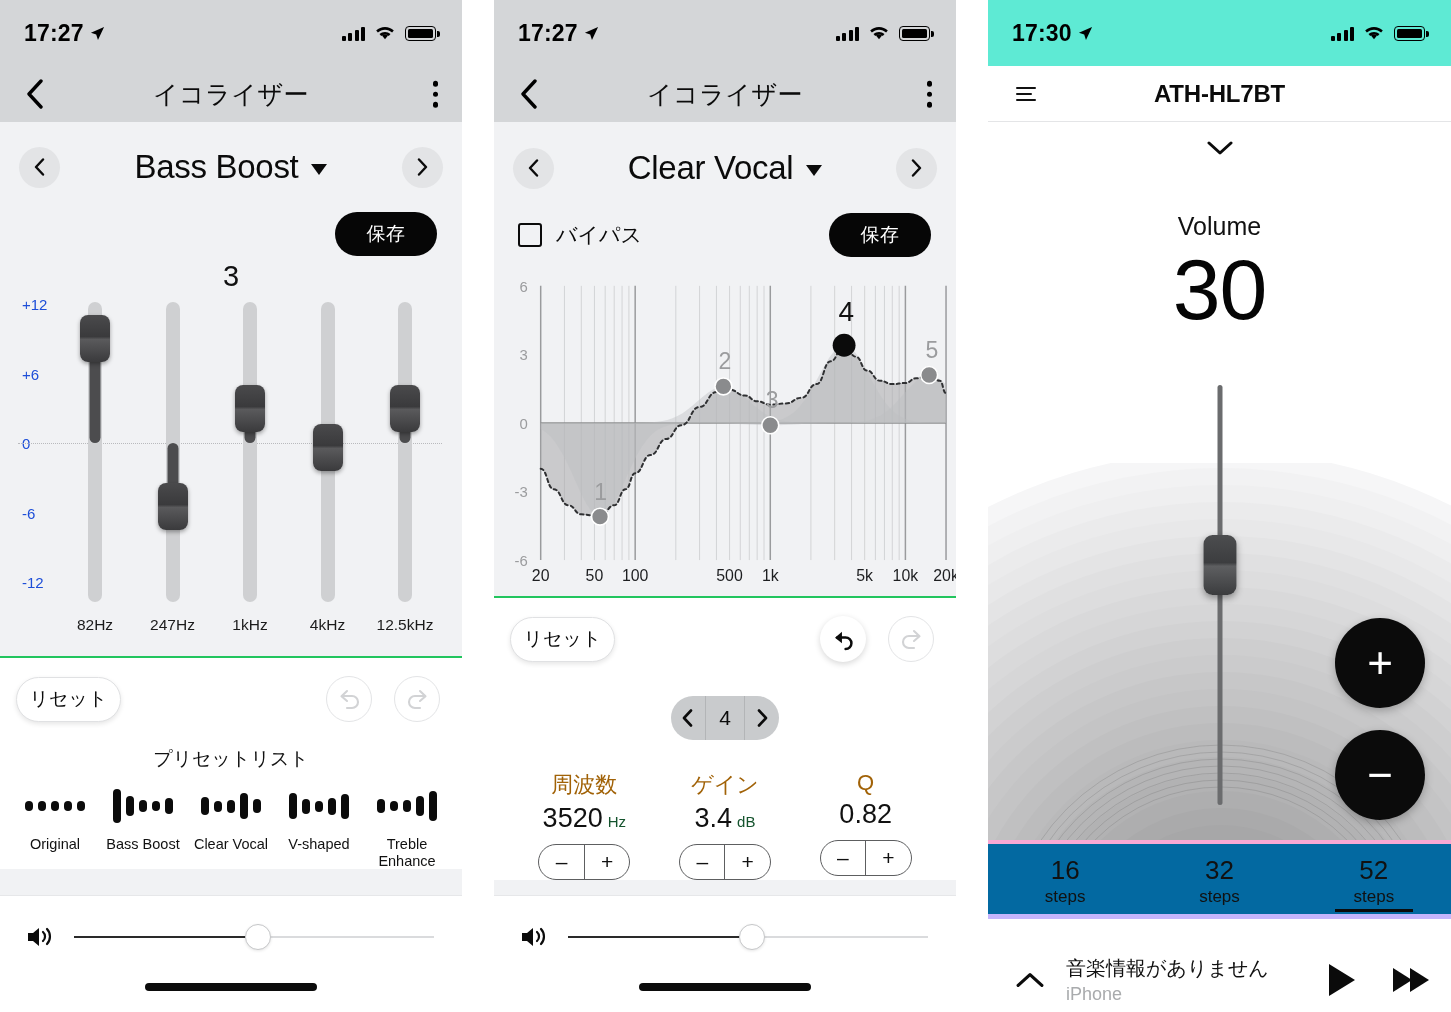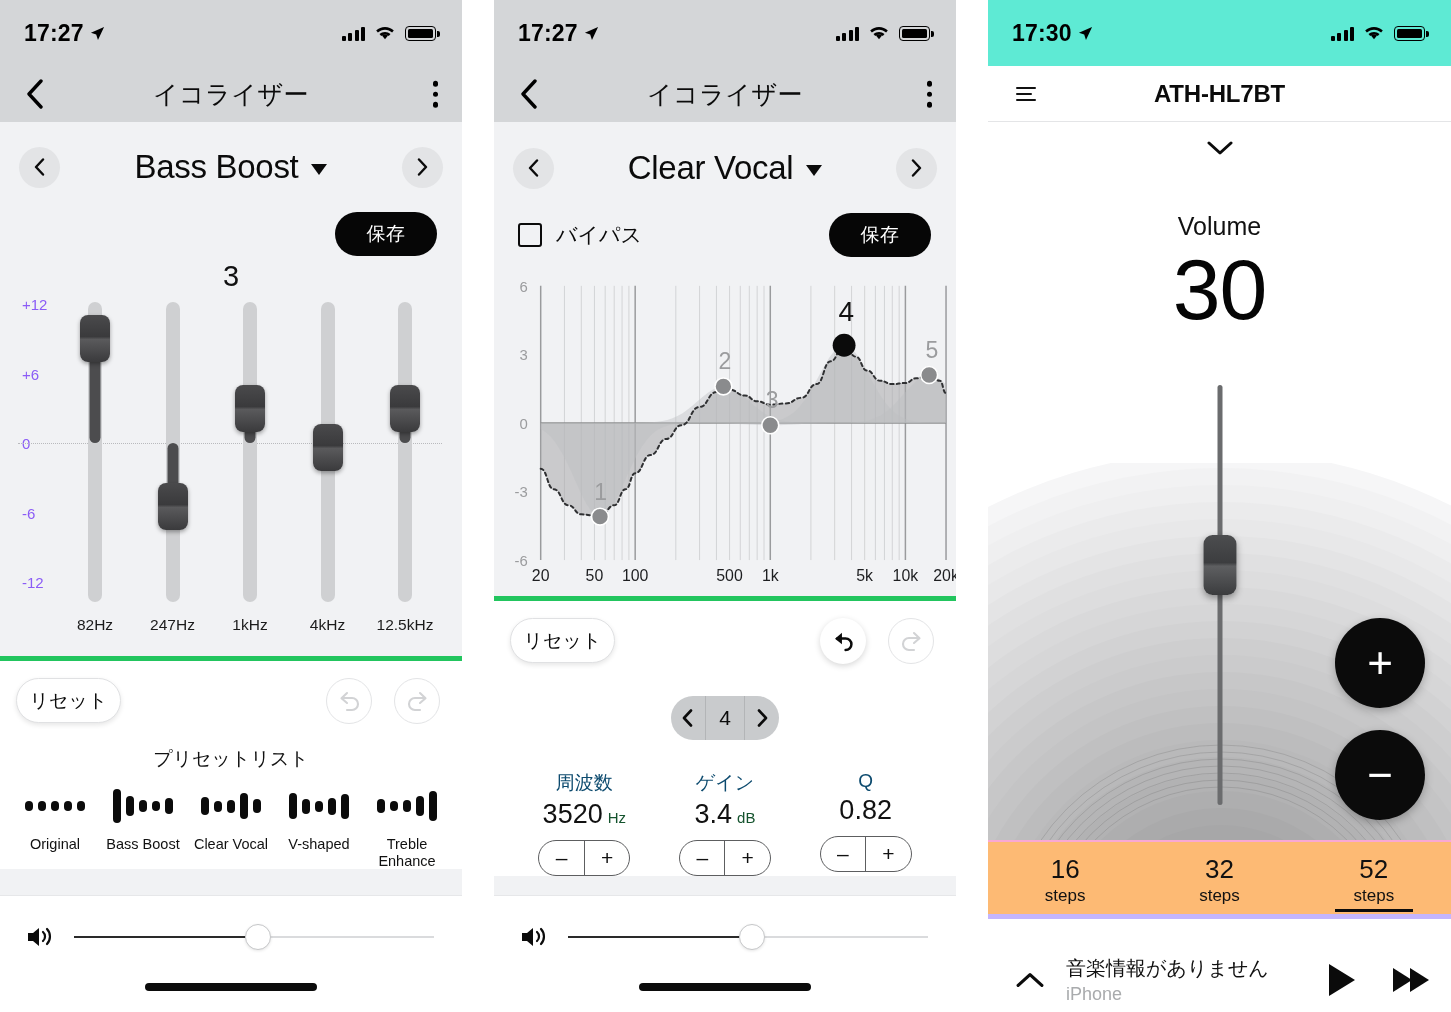--- a/index.html
+++ b/index.html
@@ -74,21 +74,21 @@
                 padding:0 25px 0 24px; height:46px; margin-top:-2px; }
   .bypass { display:flex; align-items:center; gap:14px; }
   .chk { width:24px; height:24px; border:2.5px solid #0b0b0b; border-radius:3px; }
   .bypass-label { font-size:21px; color:#0b0b0b; }
 
   
   .big-val { text-align:center; font-size:29px; color:#111; height:40px; line-height:36px; }
 
   
   .slider-area { position:relative; height:300px; margin-top:4px; }
-  .axis-lbl { position:absolute; left:22px; font-size:15px; color:#8b5cf6; }
+  .axis-lbl { position:absolute; left:22px; font-size:15px; color:#1d4ed8; }
   .zero-line { position:absolute; left:18px; right:20px; height:0;
                border-top: 1.5px dotted #b9babd; }
   .tracks { position:absolute; left:60px; right:22px; top:0; bottom:0; display:flex;
             justify-content:space-between; }
   .track-wrap { width:70px; position:relative; }
   .track { position:absolute; left:50%; transform:translateX(-50%); top:0; bottom:0;
            width:14px; border-radius:7px; background:#cfd0d2; }
   .fill { position:absolute; left:50%; transform:translateX(-50%); width:11px;
           background:#4c4c4e; border-radius:6px; }
   .thumb { position:absolute; left:50%; transform:translateX(-50%);
@@ -101,21 +101,21 @@
 
   
   .graph-box { position:relative; margin: 6px 0 0 0; height:330px; }
   .graph-svg { position:absolute; inset:0; }
   .pt-label { position:absolute; font-size:23px; color:#9b9c9e; transform:translate(-50%,-50%); }
   .pt-label.active { color:#111; font-size:28px; }
 
   
   .tool-row { display:flex; align-items:center; justify-content:space-between;
               padding:0 22px 0 16px; height:84px;
-              border-top:5px solid #22c55e; background:#fff; }
+              border-top:2px solid #22c55e; background:#fff; }
   .p2 .tool-row { background:#fff; }
   .reset-btn { width:105px; height:45px; border-radius:23px; background:#fff;
                border:1px solid #e0e1e3; box-shadow:0 2px 5px rgba(0,0,0,.10);
                display:flex; align-items:center; justify-content:center;
                font-size:19px; color:#0b0b0b; }
   .round-icons { display:flex; gap:22px; }
   .round-ic { width:46px; height:46px; border-radius:50%; background:#fff;
               border:1px solid #e3e4e6; display:flex; align-items:center; justify-content:center; }
   .round-ic.shadow { border:none; box-shadow:0 2px 6px rgba(0,0,0,.16); }
 
@@ -142,21 +142,21 @@
               width:172px; height:8px; border-radius:4px; background:#0b0b0b; }
 
   
   .step-pill { margin:0 auto; width:108px; height:44px; background:#c9cbcd;
                border-radius:22px; display:flex; align-items:stretch; }
   .step-pill > div { flex:1; display:flex; align-items:center; justify-content:center;
                      font-size:21px; color:#0b0b0b; }
   .step-pill .mid { border-left:1px solid #b3b5b7; border-right:1px solid #b3b5b7; flex:1.15; }
   .params { display:flex; justify-content:space-around; padding:30px 20px 0; }
   .param { display:flex; flex-direction:column; align-items:center; gap:3px; width:140px; }
-  .param-name { font-size:19px; color:#0c4a6e; }
+  .param-name { font-size:22px; color:#a16207; }
   .param-val { font-size:27px; color:#111; display:flex; align-items:baseline; gap:5px; }
   .param-unit { font-size:15px; color:#14532d; }
   .pm { margin-top:7px; width:92px; height:36px; border:1px solid #5d5e60; border-radius:18px;
         display:flex; }
   .pm > div { flex:1; display:flex; align-items:center; justify-content:center;
               font-size:21px; color:#111; }
   .pm .r { border-left:1px solid #5d5e60; }
 
   
   .chev-row { height:52px; display:flex; align-items:center; justify-content:center; }
@@ -172,21 +172,21 @@
   .vslider .vthumb { position:absolute; left:50%; transform:translateX(-50%); top:150px;
                      width:33px; height:60px; border-radius:9px;
                      background:linear-gradient(180deg,#4c4d4f 0%,#3c3d3f 46%,#5e5f61 52%,#3b3c3e 100%);
                      box-shadow:0 3px 7px rgba(0,0,0,.38); }
   .pm-btn { position:absolute; right:26px; width:90px; height:90px; border-radius:50%;
             background:#0b0b0b; color:#fff; display:flex; align-items:center;
             justify-content:center; font-size:44px; font-weight:300;
             box-shadow:0 3px 9px rgba(0,0,0,.25); }
   .pm-plus { top:618px; } .pm-minus { top:730px; }
   .steps-row { position:absolute; left:0; right:0; top:840px; height:74px;
-               display:flex; background:#fdba74; border-top:2px solid #f9a8d4; }
+               display:flex; background:#0369a1; border-top:4px solid #f9a8d4; }
   .step-col { flex:1; display:flex; flex-direction:column; align-items:center;
               justify-content:center; gap:1px; position:relative; padding-top:4px; }
   .step-col .n { font-size:26px; color:#111; }
   .step-col .u { font-size:17px; color:#111; }
   .step-col.sel::after { content:""; position:absolute; bottom:2px; left:50%;
                          transform:translateX(-50%); width:78px; height:3.5px; background:#0b0b0b; }
   .media-bar { position:absolute; left:0; right:0; top:914px; height:127px; background:#fff;
                border-top:5px solid #c4b5fd; display:flex; align-items:center;
                padding:0 22px 0 28px; gap:14px; }
   .media-txt { flex:1; margin-left:8px; }

